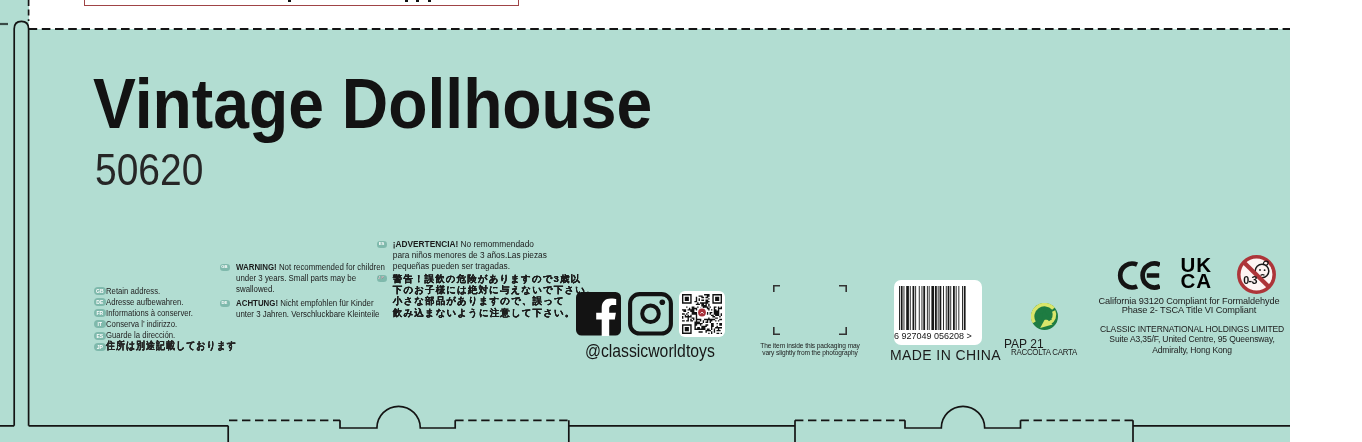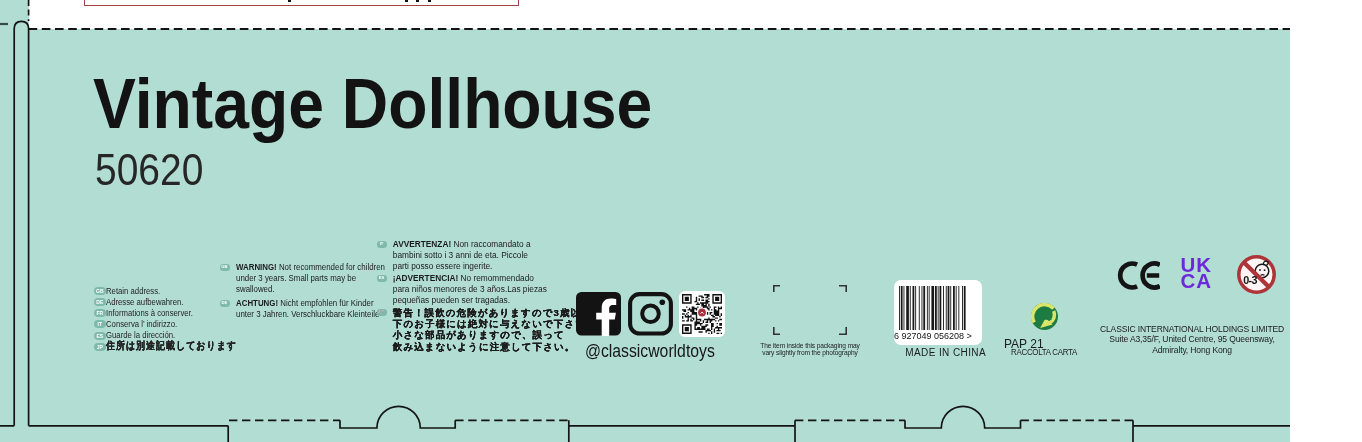--- a/index.html
+++ b/index.html
@@ -95,21 +95,20 @@
         <span class="t1"><b style="font-size:10.4px;letter-spacing:1.2px;text-shadow:0 0 0.6px #222,0 0 0.6px #222">住所は別途記載しております</b></span>
       </div>
     </div>
 
   <div class="abs" id="col2" style="left:219.5px;top:262px;width:200px;">
       <div class="para"><span class="bdg">GB</span><span class="tx"><b>WARNING!</b> Not recommended for children<br>under 3 years. Small parts may  be<br>swallowed.</span></div>
       <div class="para"><span class="bdg">DE</span><span class="tx"><b>ACHTUNG!</b> Nicht empfohlen für Kinder<br>unter  3 Jahren. Verschluckbare Kleinteile</span></div>
     </div>
 
   <div class="abs" id="col3" style="left:376.5px;top:239px;width:200px;">
-      <div class="para"><span class="bdg">IT</span><b>AVVERTENZA!</b> Non raccomandato a<br>bambini  sotto i 3 anni de eta. Piccole<br>parti posso essere ingerite.</div>
       <div class="para"><span class="bdg">ES</span><b>¡ADVERTENCIA!</b> No remommendado<br>para niños menores de 3 años.Las piezas<br>pequeñas pueden ser tragadas.</div>
       <div class="para jp"><span class="bdg">JP</span>警告！誤飲の危険がありますので3歳以<br>下のお子様には絶対に与えないで下さい。<br>小さな部品がありますので、誤って<br>飲み込まないように注意して下さい。</div>
     </div>
 
   <svg class="abs" style="left:576px;top:292px;" width="45" height="44" viewBox="0 0 45 44">
     <rect x="0" y="0" width="45" height="43.5" rx="5.5" fill="#131313"></rect>
     <path d="M25.7,44 V27.6 H20.2 V20.7 H25.7 V15.9 C25.7,9.8 29.3,6.5 34.8,6.5 C37.4,6.5 40.2,7 40.2,7 V13 H37.1 C34.1,13 33.2,14.9 33.2,16.8 V20.7 H39.9 L38.8,27.6 H33.2 V44 Z" fill="#fff"></path>
   </svg>
 
   <svg class="abs" style="left:628px;top:292px;" width="45" height="44" viewBox="0 0 45 44">
@@ -132,46 +131,47 @@
     <path d="M0.8,7 V0.8 H7 M66,0.8 H73.2 V7 M0.8,42 V49.2 H7 M66,49.2 H73.2 V42" stroke="#333" stroke-width="1.6" fill="none"></path>
   </svg>
 
   <div class="abs" style="left:754px;top:341.5px;width:112px;text-align:center;font-size:6.6px;line-height:7.1px;color:#1c1c1c;white-space:nowrap;letter-spacing:-0.1px;">The item inside this packaging may<br>vary slightly from the photography</div>
 
   <div class="abs" style="left:894px;top:280px;width:88px;height:65px;background:#fff;border-radius:7px;"></div>
   <svg class="abs" style="left:898px;top:286px;" width="80" height="46" viewBox="0 0 80 46" id="bars">
       <path fill="#181818" d="M1.00,0h0.90v44h-0.90zM2.80,0h1.80v44h-1.80zM5.50,0h0.90v44h-0.90zM8.20,0h2.70v44h-2.70zM11.80,0h0.90v44h-0.90zM14.50,0h1.80v44h-1.80zM17.20,0h0.90v44h-0.90zM20.80,0h0.90v44h-0.90zM23.50,0h0.90v44h-0.90zM25.30,0h1.80v44h-1.80zM28.90,0h0.90v44h-0.90zM30.70,0h0.90v44h-0.90zM33.40,0h2.70v44h-2.70zM37.00,0h1.80v44h-1.80zM39.70,0h0.90v44h-0.90zM41.50,0h1.80v44h-1.80zM45.10,0h0.90v44h-0.90zM47.80,0h0.90v44h-0.90zM49.60,0h1.80v44h-1.80zM52.30,0h0.90v44h-0.90zM55.00,0h1.80v44h-1.80zM57.70,0h0.90v44h-0.90zM60.40,0h0.90v44h-0.90zM64.00,0h0.90v44h-0.90zM65.80,0h1.80v44h-1.80z"></path>
     </svg>
   <div class="abs" style="left:894px;top:330.5px;width:88px;text-align:left;font-size:9px;color:#161616;white-space:nowrap;">6 927049 056208 &gt;</div>
-  <div class="abs" style="left:890px;top:347px;width:96px;text-align:right;font-size:10px;color:#1c1c1c;letter-spacing:0.4px;white-space:nowrap;">MADE IN CHINA</div>
+  <div class="abs" style="left:890px;top:347px;width:96px;text-align:center;font-size:14px;color:#1c1c1c;letter-spacing:0.4px;white-space:nowrap;">MADE IN CHINA</div>
 
   <svg class="abs" style="left:1030.5px;top:302.5px;" width="27" height="27" viewBox="0 0 100 100">
     <circle cx="50" cy="50" r="50" fill="#1e7c42"></circle>
     <path d="M11.9,72 A44,44 0 0 1 83.2,21.1" stroke="#d9e56b" stroke-width="13" fill="none"></path>
     <path d="M84,30 A33,33 0 0 1 68,74" stroke="#d9e56b" stroke-width="13" fill="none"></path>
     <polygon points="34,93 54,56 80,80" fill="#d9e56b"></polygon>
     <path d="M23,55 A26,26 0 0 1 55,29" stroke="#1e7c42" stroke-width="15" fill="none"></path>
     <polygon points="78,62 46,28 40,62" fill="#1e7c42"></polygon>
   </svg>
   <div class="abs" style="left:1004px;top:337px;width:80px;text-align:left;font-size:12px;color:#1c1c1c;">PAP 21</div>
   <div class="abs" style="left:994px;top:346.5px;width:100px;text-align:center;font-size:8.6px;color:#1c1c1c;letter-spacing:-0.3px;white-space:nowrap;transform:scaleX(0.92);transform-origin:50% 0;">RACCOLTA CARTA</div>
 
   <svg class="abs" style="left:1117px;top:261px;" width="43" height="29" viewBox="0 0 43 29">
     <path d="M20.1,3.7 A11.9,11.9 0 1 0 20.1,25.3" stroke="#141414" stroke-width="4.7" fill="none"></path>
     <path d="M42.9,3.9 A11.9,11.9 0 1 0 42.9,25.1 M29.8,14.5 H42.2" stroke="#141414" stroke-width="4.7" fill="none"></path>
   </svg>
 
-  <div class="abs" style="left:1180.5px;top:256.5px;font-size:20.5px;line-height:16px;font-weight:bold;color:#6d28d9;letter-spacing:0.9px;">UK<br>CA</div>
+  <div class="abs" style="left:1180.5px;top:256.5px;font-size:20.5px;line-height:16px;font-weight:bold;color:#000000;letter-spacing:0.9px;">UK<br>CA</div>
 
   <svg class="abs" style="left:1237px;top:255px;" width="39" height="39" viewBox="0 0 39 39">
     <circle cx="19.5" cy="19.5" r="17.7" fill="#fdf4f3" stroke="#ad3539" stroke-width="3.5"></circle>
     <circle cx="25" cy="16" r="6.8" fill="none" stroke="#1a1a1a" stroke-width="1.5"></circle>
     <path d="M26.5,9.6 q-0.5,-3 2.4,-3.4 q2.6,-0.4 2.2,2.2 q-0.3,1.8 -2.6,1.9" fill="none" stroke="#1a1a1a" stroke-width="1.3"></path>
     <circle cx="23" cy="15" r="0.9" fill="#1a1a1a"></circle>
     <circle cx="27.6" cy="15.2" r="0.9" fill="#1a1a1a"></circle>
     <path d="M23.5,20.5 q2,-1.6 4,-0.2" fill="none" stroke="#1a1a1a" stroke-width="1.1"></path>
     <path d="M7,7.5 L32.2,32.3" stroke="#ad3539" stroke-width="4.3"></path>
     <text x="6.2" y="29" font-family="Liberation Sans" font-size="10.8" font-weight="bold" fill="#141414" letter-spacing="-0.6">0-3</text>
   </svg>
 
+  <div class="abs" style="left:1088px;top:296.5px;width:202px;text-align:center;font-size:9.2px;line-height:9.3px;color:#1c1c1c;white-space:nowrap;letter-spacing:-0.1px;">California 93120 Compliant for Formaldehyde<br>Phase 2- TSCA Title VI Compliant</div>
 
   <div class="abs" style="left:1077px;top:323.5px;width:230px;text-align:center;font-size:9.2px;line-height:10.6px;color:#1c1c1c;white-space:nowrap;letter-spacing:-0.15px;transform:scaleX(0.93);transform-origin:50% 0;">CLASSIC INTERNATIONAL HOLDINGS LIMITED<br>Suite A3,35/F, United Centre, 95 Queensway,<br>Admiralty, Hong Kong</div>
 </div>
 
 </body></html>

